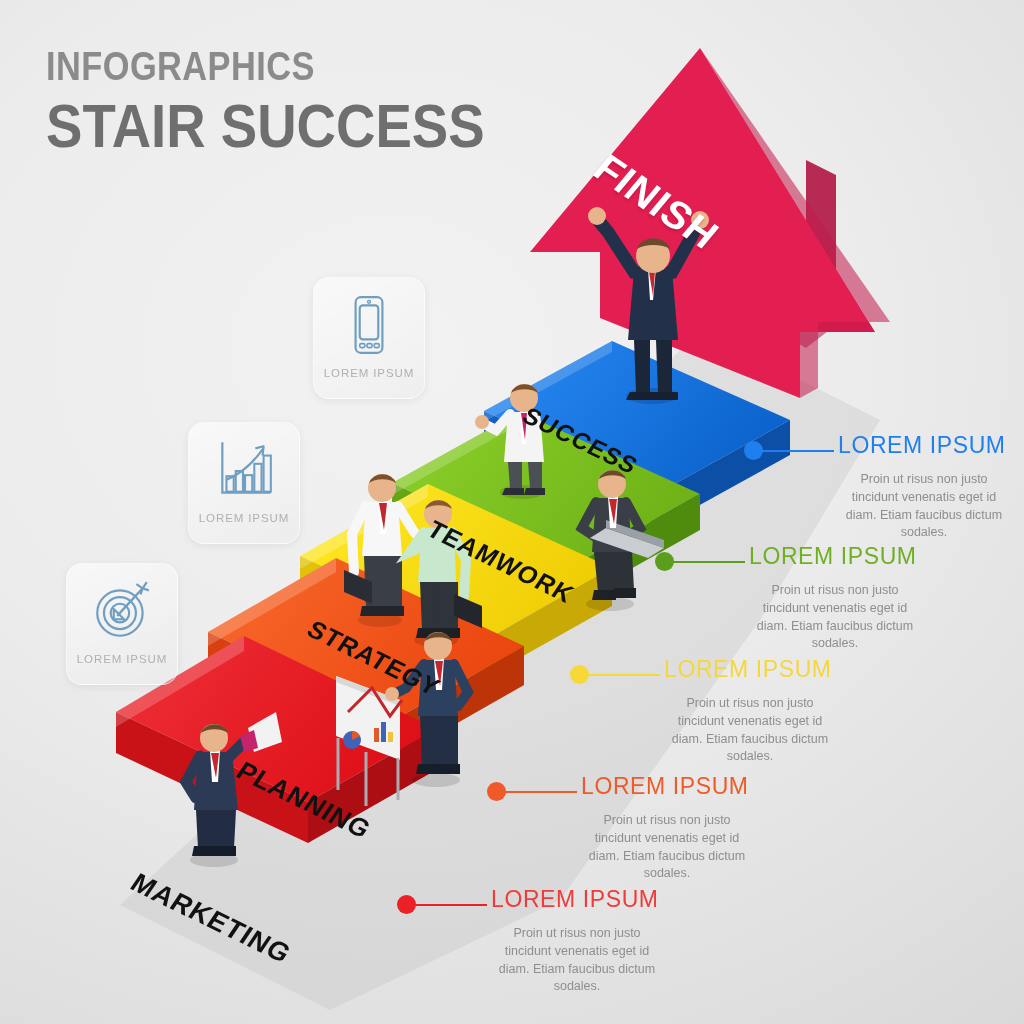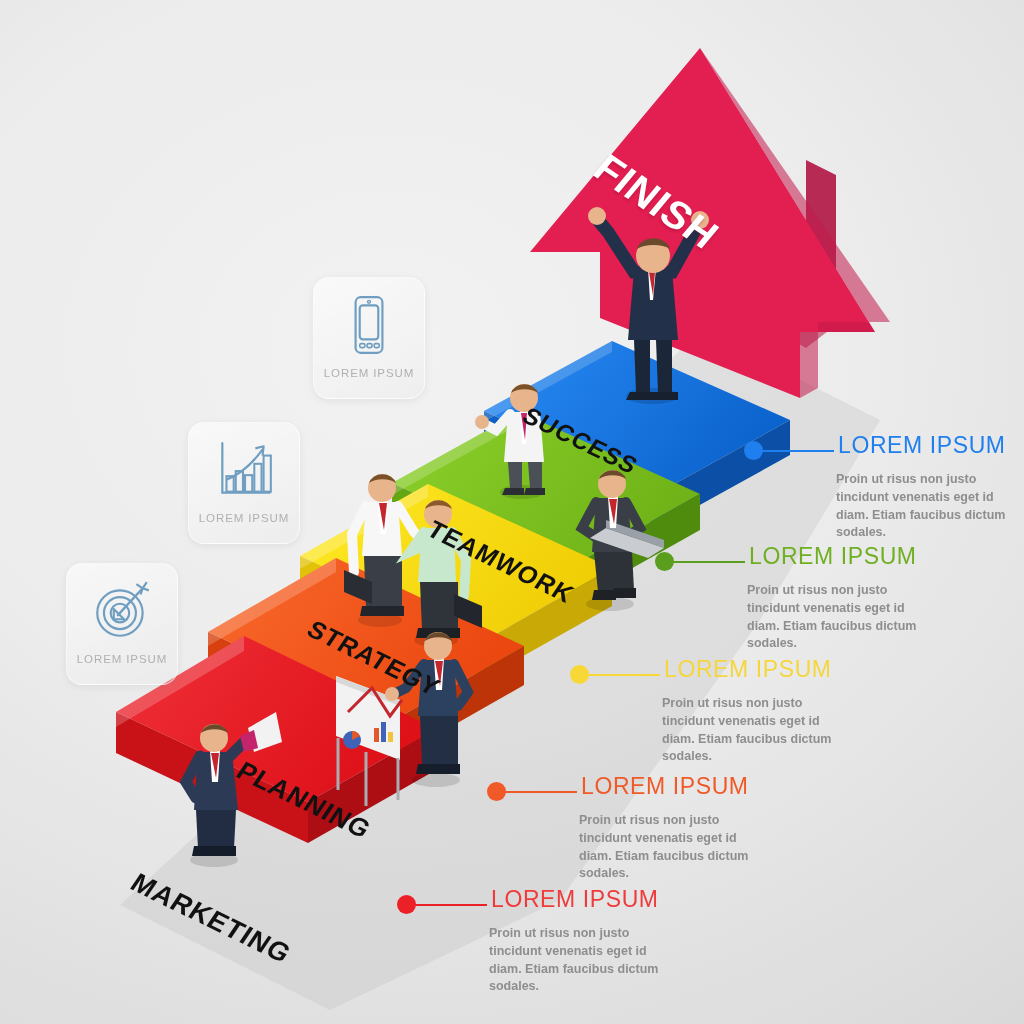--- a/index.html
+++ b/index.html
@@ -58,27 +58,31 @@
   }
   .lline { position:absolute; height:2px; top:10px; }
   .ltitle {
     position:absolute; top:-8px; font-size:23px; font-weight:400;
     letter-spacing:0.6px; white-space:nowrap;
   }
   .lbody {
     font-size:12.5px; line-height:1.42; color:#8e8e8e;
     width:176px; margin-top:9px;
   }
-  .lbody.al-c { text-align:left;font-weight:bold; }
+  .lbody.al-c { text-align:center; }
 </style>
 </head>
 <body>
 
 <div id="stage">
 
+  <div class="title-block">
+    <div class="t-sub">INFOGRAPHICS</div>
+    <div class="t-main">STAIR SUCCESS</div>
+  </div>
 
   <svg class="stair-svg" width="1024" height="1024" viewBox="0 0 1024 1024">
     <defs>
       <linearGradient id="gRedT" x1="0" y1="0" x2="1" y2="0.4">
         <stop offset="0" stop-color="#F03038"></stop>
           <stop offset="1" stop-color="#DE1018"></stop>
       </linearGradient>
       <linearGradient id="gOrgT" x1="0" y1="0" x2="1" y2="0.4">
         <stop offset="0" stop-color="#F96A2C"></stop>
           <stop offset="1" stop-color="#EB4710"></stop>

